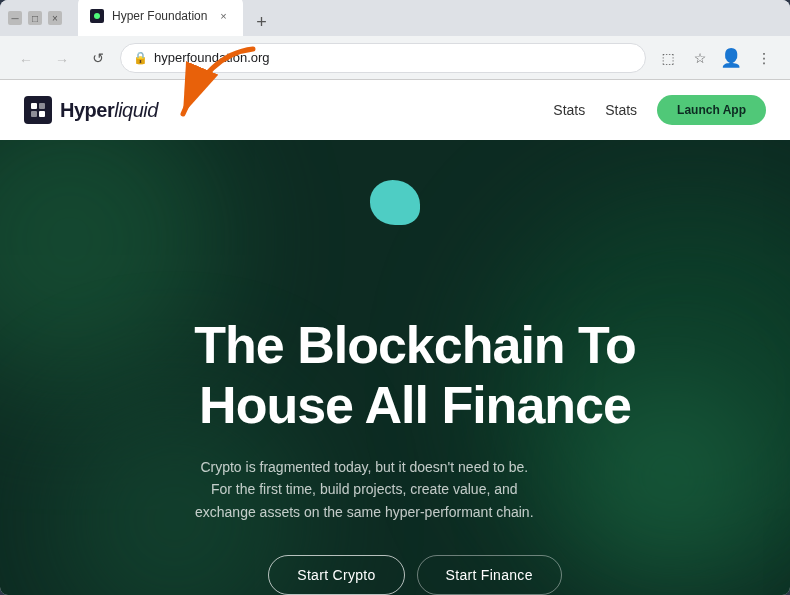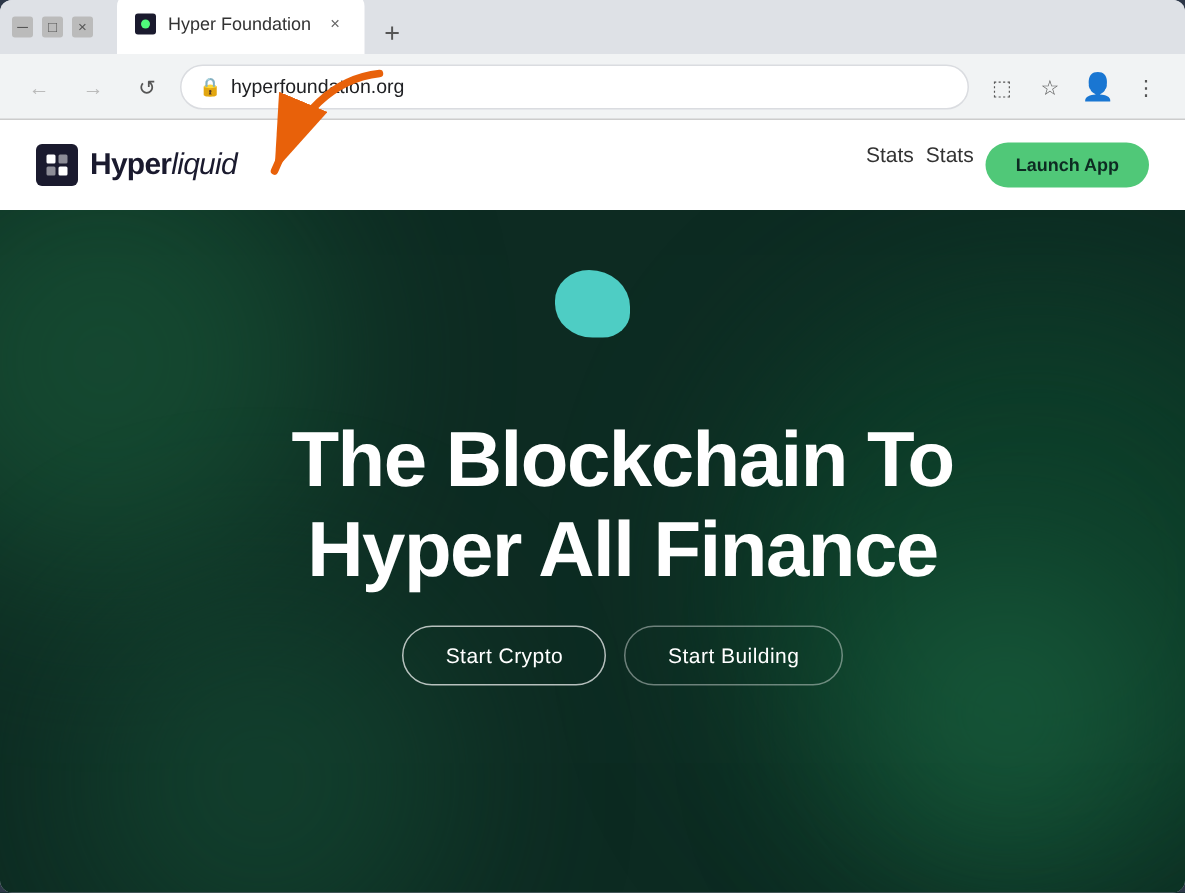--- a/index.html
+++ b/index.html
@@ -32,26 +32,26 @@
 
     
     .website-content { flex: 1; background: #0d2b22; position: relative; overflow: hidden; }
 
     
     .site-nav { height: 60px; background: white; display: flex; align-items: center; padding: 0 24px; justify-content: space-between; position: relative; z-index: 10; }
     .site-logo { display: flex; align-items: center; gap: 8px; justify-content: space-between; }
     .logo-icon { width: 28px; height: 28px; background: #1a1a2e; border-radius: 4px; display: flex; align-items: center; justify-content: center; }
     .logo-text { font-size: 20px; color: #1a1a2e; font-weight: 600; letter-spacing: -0.5px; }
     .logo-text em { font-style: italic; font-weight: 300; }
-    .site-nav-links { display: flex; gap: 8px; }
+    .site-nav-links { display: flex; align-items: center; gap: 20px; }
     .nav-link { font-size: 14px; color: #333; text-decoration: none; cursor: pointer; }
     .launch-app-btn { background: #50c878; color: #0d2b22; border: none; border-radius: 20px; padding: 8px 20px; font-size: 12px; font-weight: 600; cursor: pointer; }
 
     
-    .hero { position: relative; height: calc(100% - 60px); display: flex; flex-direction: column; align-items: center; justify-content: center; text-align: center; overflow: hidden; padding-left: 40px; }
+    .hero { position: relative; height: calc(100% - 60px); display: flex; flex-direction: column; align-items: center; justify-content: flex-end; text-align: center; overflow: hidden; padding-left: 40px; }
 
     
     .bg-blob {
       position: absolute;
       border-radius: 50%;
       filter: blur(60px);
       opacity: 0.6;
     }
     .blob1 { width: 300px; height: 300px; background: #1a5c3a; top: -50px; left: -80px; }
     .blob2 { width: 400px; height: 400px; background: #0d4a2e; top: 50px; right: -100px; }
@@ -154,23 +154,24 @@
     <div class="hero">
       <div class="bg-blob blob1"></div>
       <div class="bg-blob blob2"></div>
       <div class="bg-blob blob3"></div>
       <div class="bg-blob blob4"></div>
       <div class="teal-blob"></div>
 
       <div class="hero-content">
         <h1 class="hero-title">
           <span>The Blockchain To</span><br>
-          <span>Hyper All Finance</span>
+          <span>House All Finance</span>
         </h1>
+        <p class="hero-subtitle">Crypto is fragmented today, but it doesn't need to be. For the first time, build projects, create value, and exchange assets on the same hyper-performant chain.</p>
         <div class="hero-buttons">
           <button class="btn-trading">Start Crypto</button>
-          <button class="btn-building">Start Building</button>
+          <button class="btn-building">Start Finance</button>
         </div>
       </div>
     </div>
 
   </div>
 </div>
 
 </body></html>

